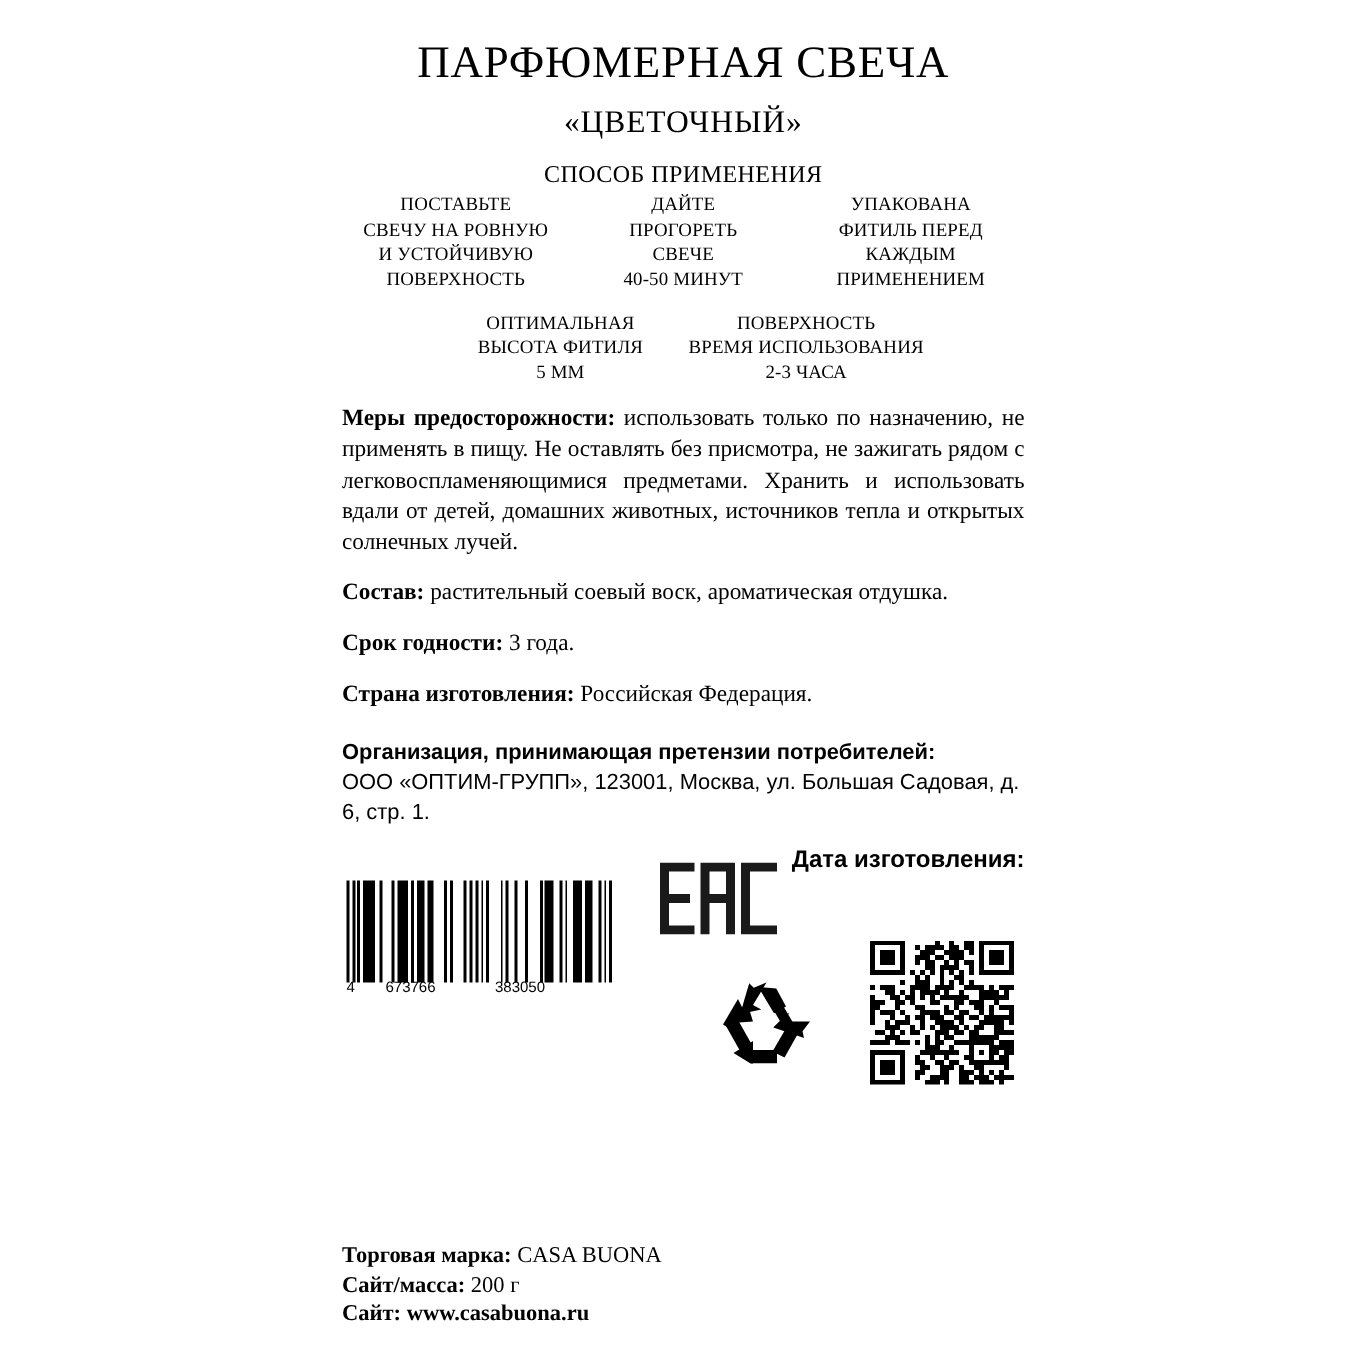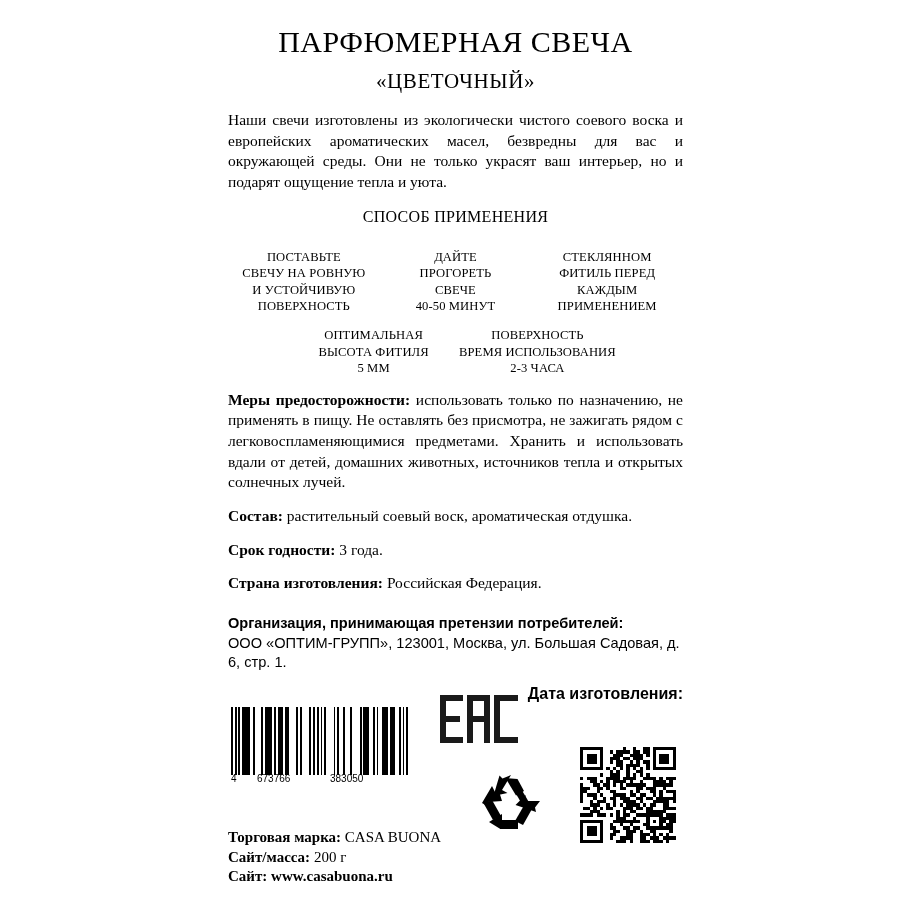--- a/index.html
+++ b/index.html
@@ -62,21 +62,21 @@
   
   .usage-heading {
     text-align: center;
     font-weight: normal;
     font-size: 16px;
     margin-top: 15px;
     letter-spacing: 0.3px;
   }
   .usage-row {
     display: flex;
-    margin-top: 23px;
+    margin-top: 2px;
   }
   .usage-row.row-1 > .usage-col { width: 33.333%; }
   .usage-row.row-2 {
     margin-top: 12px;
     justify-content: center;
   }
   .usage-row.row-2 > .usage-col { width: 36%; }
   .usage-col {
     text-align: center;
     font-size: 12.6px;
@@ -180,39 +180,38 @@
 </head>
 <body>
 
 <div class="label">
 
   <div class="title-main">ПАРФЮМЕРНАЯ СВЕЧА</div>
   <div class="brand">
     <div class="brand-sub">«ЦВЕТОЧНЫЙ»</div>
   </div>
 
-  <div class="intro">Наши свечи изготовлены из экологически чистого соевого воска и европейских ароматических масел, безвредны для вас и окружающей среды. Они не только украсят ваш интерьер, но и подарят ощущение тепла и уюта.</div>
 
   <div class="usage-heading">СПОСОБ ПРИМЕНЕНИЯ</div>
 
   <div class="usage-row row-1">
     <div class="usage-col">
       <div>ПОСТАВЬТЕ</div>
       <div>СВЕЧУ НА РОВНУЮ</div>
       <div>И УСТОЙЧИВУЮ</div>
       <div>ПОВЕРХНОСТЬ</div>
     </div>
     <div class="usage-col">
       <div>ДАЙТЕ</div>
       <div>ПРОГОРЕТЬ</div>
       <div>СВЕЧЕ</div>
       <div>40-50 МИНУТ</div>
     </div>
     <div class="usage-col">
-      <div>СТЕКЛЯННОМ</div>
+      <div>УПАКОВАНА</div>
       <div>ФИТИЛЬ ПЕРЕД</div>
       <div>КАЖДЫМ</div>
       <div>ПРИМЕНЕНИЕМ</div>
     </div>
   </div>
 
   <div class="usage-row row-2">
     <div class="usage-col">
       <div>ОПТИМАЛЬНАЯ</div>
       <div>ВЫСОТА ФИТИЛЯ</div>

